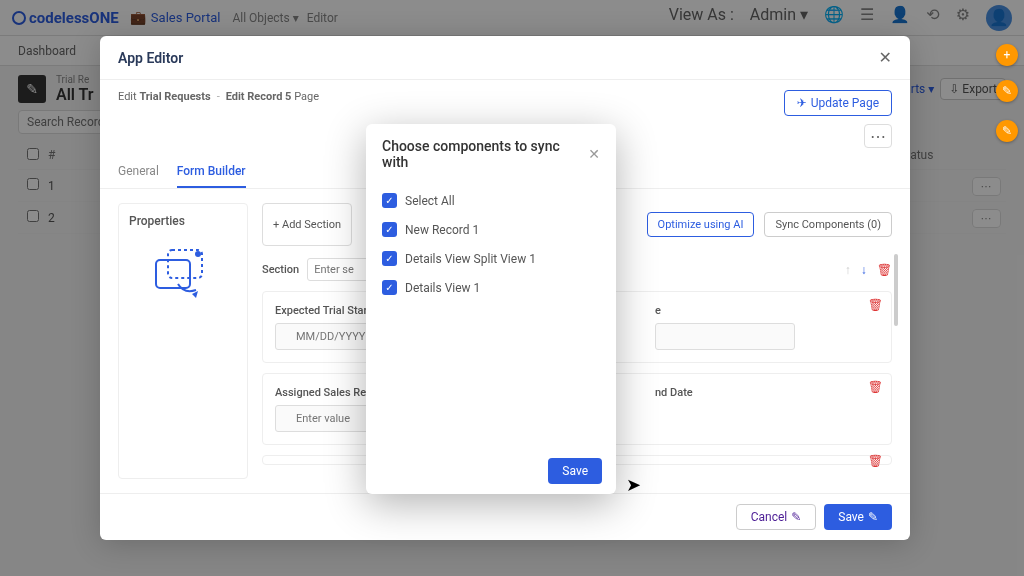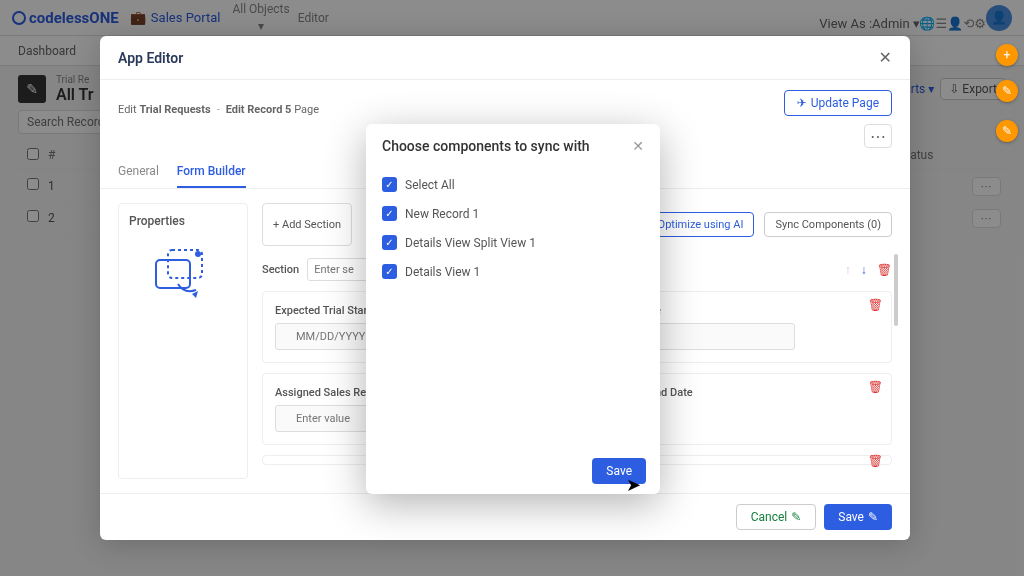--- a/index.html
+++ b/index.html
@@ -4,22 +4,22 @@
 <style>
 * { box-sizing: border-box; margin: 0; padding: 0; font-family: -apple-system, BlinkMacSystemFont, "Segoe UI", Roboto, sans-serif; }
 body { width: 1024px; height: 576px; overflow: hidden; background: #f5f5f5; position: relative; }
 
 
 .topbar { height: 36px; background: #fff; border-bottom: 1px solid #e0e0e0; display: flex; align-items: center; padding: 0 12px; gap: 12px; }
 .logo { font-weight: 700; color: #2d5de0; font-size: 15px; display: flex; align-items: center; gap: 3px; }
 .logo-icon { width: 14px; height: 14px; border: 2px solid #2d5de0; border-radius: 50%; display: inline-block; }
 .portal-link { color: #2d5de0; font-size: 13px; display: flex; align-items: center; gap: 4px; }
 .topbar-search { flex: 1; display: flex; align-items: center; gap: 8px; color: #888; font-size: 12px; }
-.topbar-search .allobj { display: flex; align-items: center; gap: 3px; flex-direction: column; }
-.topbar-right { display: flex; align-items: flex-end; gap: 0; color: #666; font-size: 13px; }
+.topbar-search .allobj { display: flex; align-items: center; gap: 3px; }
+.topbar-right { display: flex; align-items: flex-start; gap: 16px; color: #666; font-size: 16px; }
 .avatar { width: 26px; height: 26px; border-radius: 50%; background: #4a90e2; display: flex; align-items: center; justify-content: center; color: #fff; }
 .icon-gray { color: #888; cursor: pointer; }
 
 
 .secbar { height: 30px; background: #fff; border-bottom: 1px solid #e0e0e0; display: flex; align-items: center; padding: 0 18px; font-size: 12px; color: #666; }
 
 
 .page-area { padding: 8px 18px; }
 .page-header { display: flex; align-items: center; gap: 10px; }
 .page-icon { width: 28px; height: 28px; background: #333; color: #fff; display: flex; align-items: center; justify-content: center; border-radius: 3px; font-size: 14px; }
@@ -43,21 +43,21 @@
 .ellipsis-btn { border: 1px solid #ddd; border-radius: 4px; padding: 2px 8px; color: #888; cursor: pointer; background: #fff; font-size: 11px; }
 
 
 .dim { position: absolute; inset: 0; background: rgba(0,0,0,0.45); }
 
 
 .modal1 { position: absolute; left: 100px; top: 36px; width: 810px; height: 504px; background: #fff; border-radius: 6px; box-shadow: 0 4px 30px rgba(0,0,0,0.2); display: flex; flex-direction: column; }
 .modal1-header { padding: 12px 18px; border-bottom: 1px solid #eee; display: flex; align-items: center; }
 .modal1-header h2 { font-size: 14px; color: #2a3a5a; font-weight: 600; }
 .close-x { margin-left: auto; cursor: pointer; color: #666; font-size: 16px; }
-.modal1-breadcrumb { padding: 10px 18px 0; font-size: 11px; color: #666; display: flex; align-items: flex-end; }
+.modal1-breadcrumb { padding: 10px 18px 0; font-size: 11px; color: #666; display: flex; align-items: flex-start; }
 .modal1-breadcrumb .sep { margin: 0 6px; color: #aaa; }
 .update-btn { margin-left: auto; border: 1px solid #2d5de0; color: #2d5de0; background: #fff; padding: 5px 12px; border-radius: 4px; font-size: 12px; cursor: pointer; display: flex; align-items: center; gap: 4px; }
 .modal1-toolbar { padding: 8px 18px; display: flex; align-items: center; gap: 10px; }
 .form-select { border: 1px solid #ddd; border-radius: 4px; padding: 4px 24px 4px 8px; font-size: 12px; color: #555; background: #fff; position: relative; display: inline-flex; align-items: center; min-width: 100px; }
 .form-select::after { content: "▾"; position: absolute; right: 6px; color: #999; font-size: 10px; }
 .more-btn { margin-left: auto; border: 1px solid #ddd; border-radius: 4px; width: 28px; height: 24px; display: flex; align-items: center; justify-content: center; color: #666; cursor: pointer; background: #fff; }
 
 .modal1-tabs { padding: 0 18px; display: flex; gap: 18px; border-bottom: 1px solid #eee; font-size: 12px; }
 .tab { padding: 8px 0; color: #888; cursor: pointer; }
 .tab.active { color: #2d5de0; border-bottom: 2px solid #2d5de0; font-weight: 500; }
@@ -82,25 +82,25 @@
 .row-icons .arrow-down { color: #2d5de0; cursor: pointer; }
 .row-icons .arrow-up { color: #ccc; cursor: pointer; }
 
 .field-card { border: 1px solid #eee; border-radius: 4px; padding: 12px; margin-bottom: 10px; position: relative; }
 .field-card .trash-tr { position: absolute; top: 6px; right: 8px; color: #d33; font-size: 12px; cursor: pointer; }
 .field-label { font-size: 11px; color: #555; font-weight: 500; margin-bottom: 6px; }
 .field-input { border: 1px solid #ddd; background: #fafafa; border-radius: 3px; padding: 6px 20px; font-size: 11px; color: #999; width: 140px; }
 .field-row { display: flex; gap: 40px; }
 
 .modal1-footer { padding: 10px 18px; border-top: 1px solid #eee; display: flex; justify-content: flex-end; gap: 8px; }
-.cancel-btn { border: 1px solid #ccc; background: #fff; padding: 5px 14px; border-radius: 4px; font-size: 12px; color: #15803d; cursor: pointer; display: flex; align-items: center; gap: 4px; }
+.cancel-btn { border: 1px solid #ccc; background: #fff; padding: 5px 14px; border-radius: 4px; font-size: 12px; color: #4c1d95; cursor: pointer; display: flex; align-items: center; gap: 4px; }
 .save-primary { border: none; background: #2d5de0; color: #fff; padding: 5px 14px; border-radius: 4px; font-size: 12px; cursor: pointer; display: flex; align-items: center; gap: 4px; }
 
 
-.modal2 { position: absolute; left: 366px; top: 124px; width: 294px; height: 370px; background: #fff; border-radius: 6px; box-shadow: 0 10px 40px rgba(0,0,0,0.3); display: flex; flex-direction: column; }
+.modal2 { position: absolute; left: 366px; top: 124px; width: 250px; height: 370px; background: #fff; border-radius: 6px; box-shadow: 0 10px 40px rgba(0,0,0,0.3); display: flex; flex-direction: column; }
 .modal2-header { padding: 14px 16px 10px; display: flex; align-items: center; }
 .modal2-header h3 { font-size: 14px; font-weight: 500; color: #333; }
 .modal2-close { margin-left: auto; color: #999; cursor: pointer; font-size: 14px; }
 .modal2-body { flex: 1; padding: 6px 16px; }
 .check-row { display: flex; align-items: center; gap: 8px; padding: 7px 0; font-size: 12px; color: #555; }
 .checkbox { width: 15px; height: 15px; background: #2d5de0; border-radius: 3px; display: flex; align-items: center; justify-content: center; color: #fff; font-size: 10px; cursor: pointer; }
 .modal2-footer { padding: 10px 14px; display: flex; justify-content: flex-end; }
 .modal2-save { background: #2d5de0; color: #fff; border: none; padding: 6px 14px; border-radius: 4px; font-size: 12px; cursor: pointer; }
 
 

